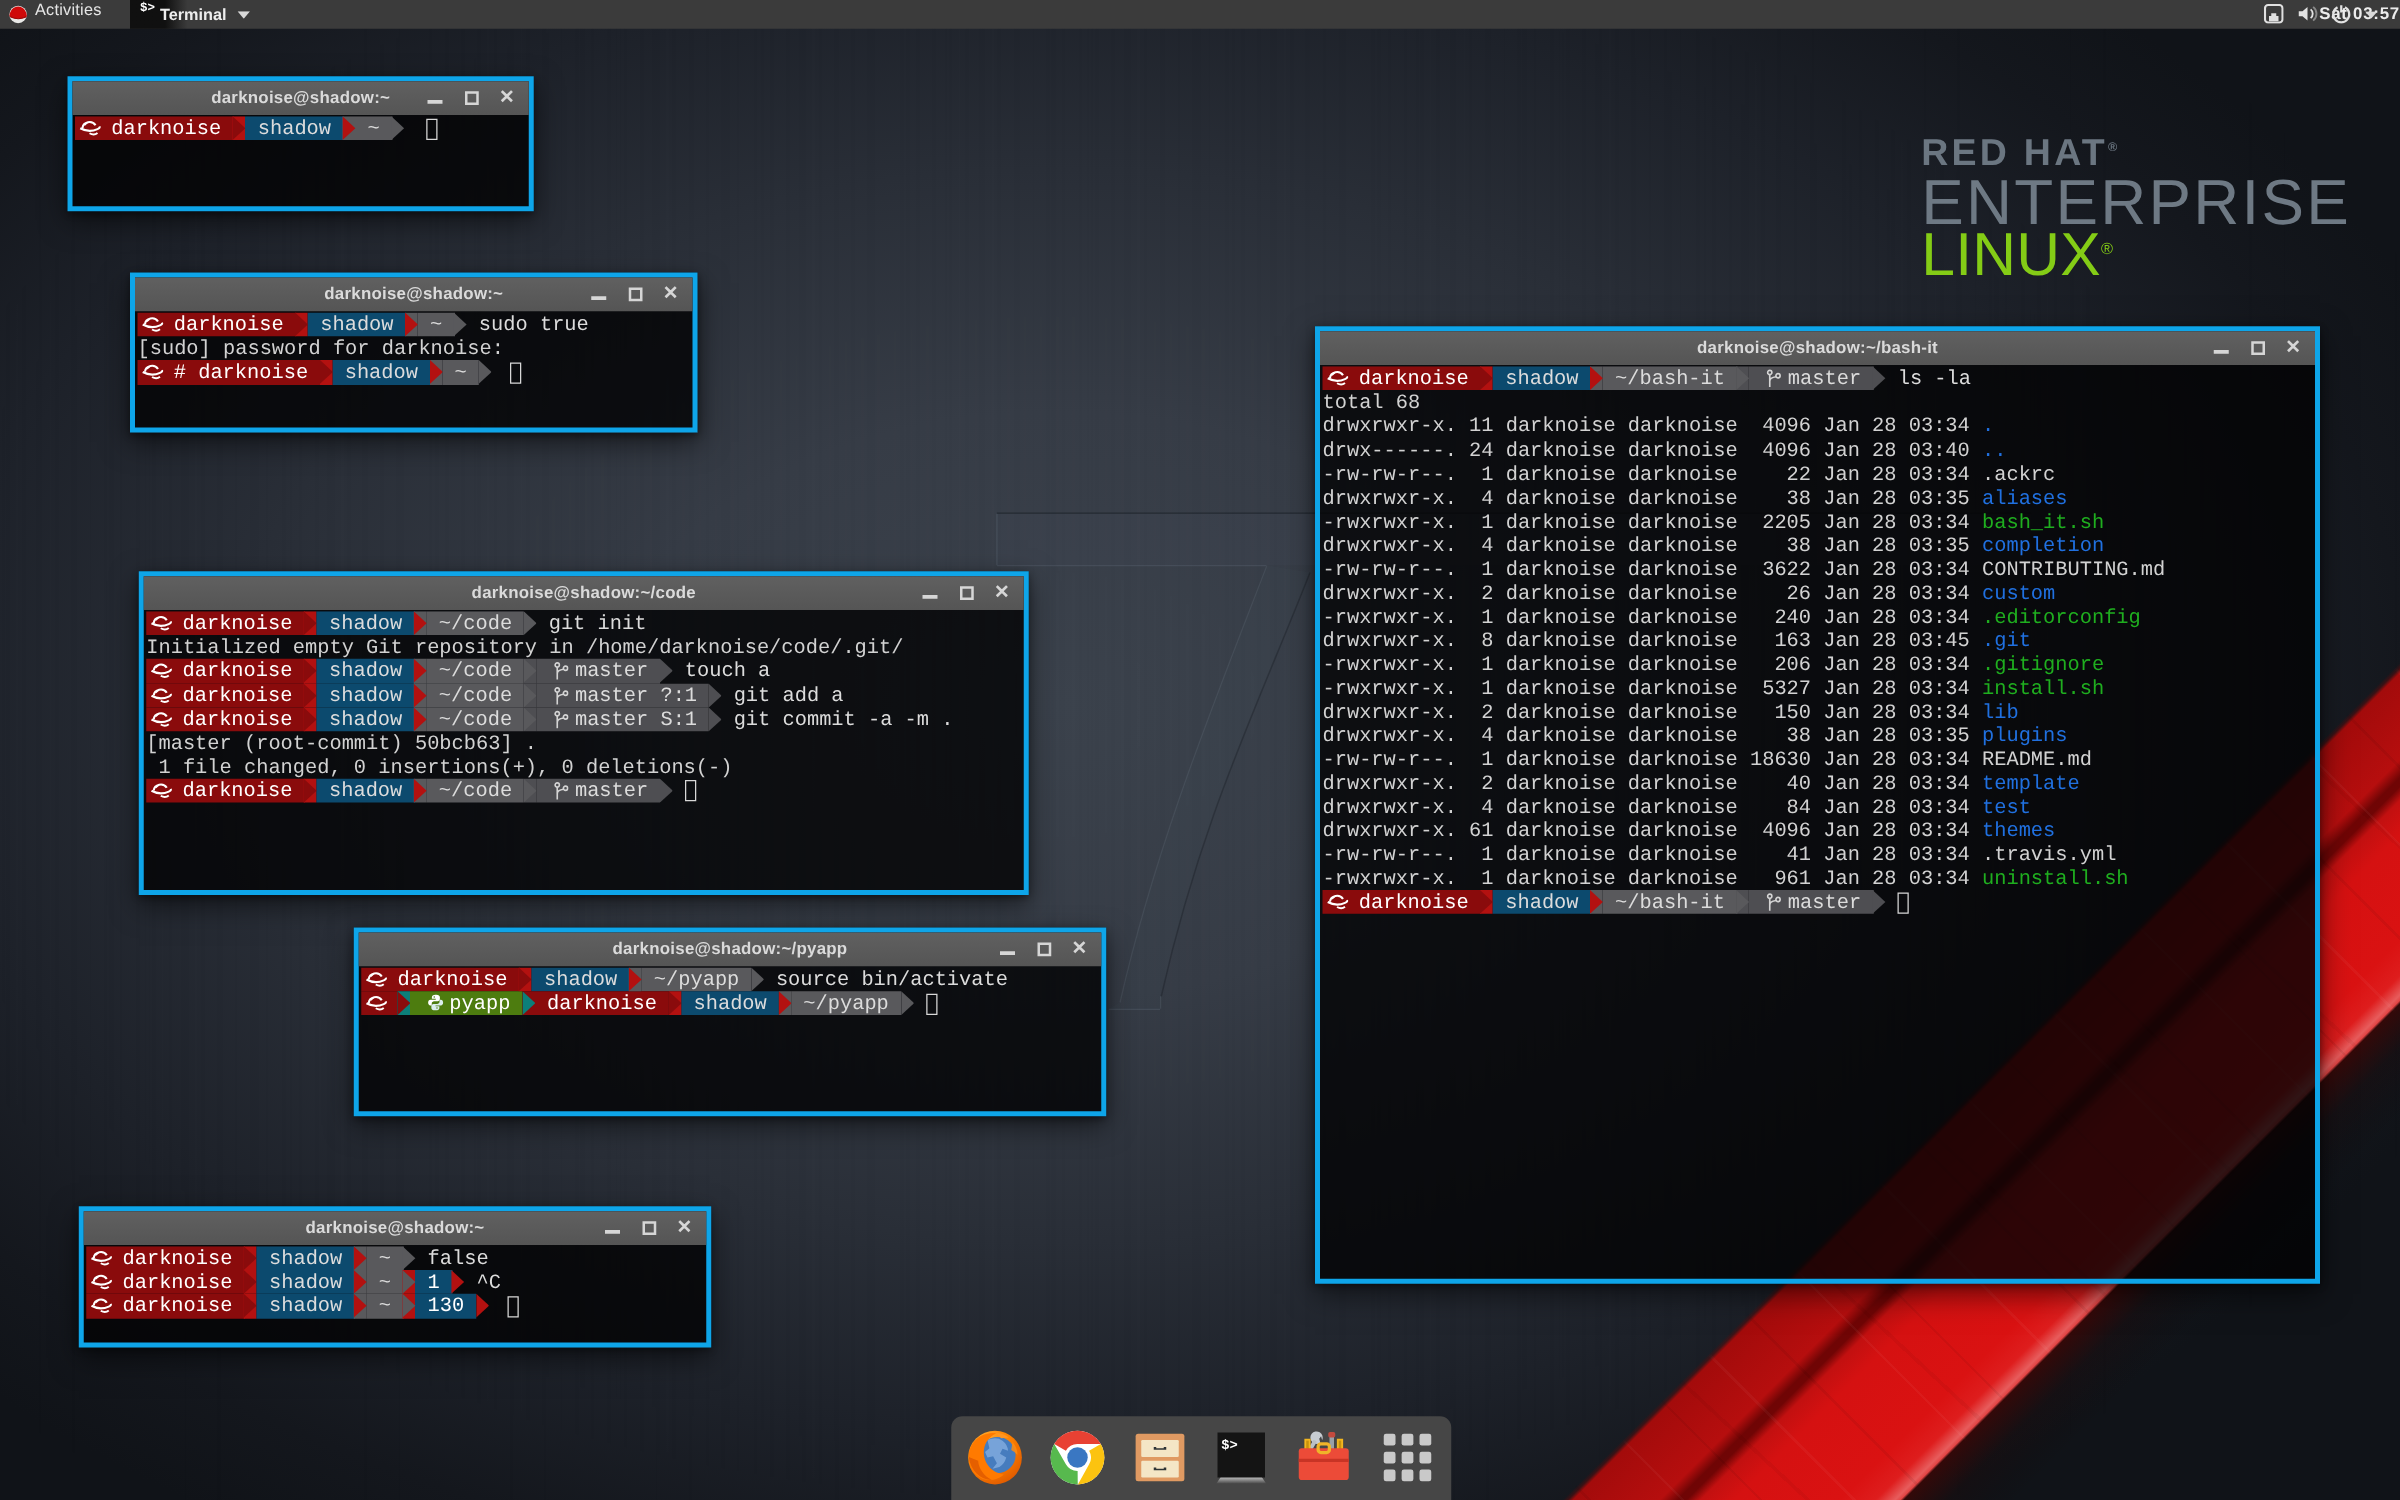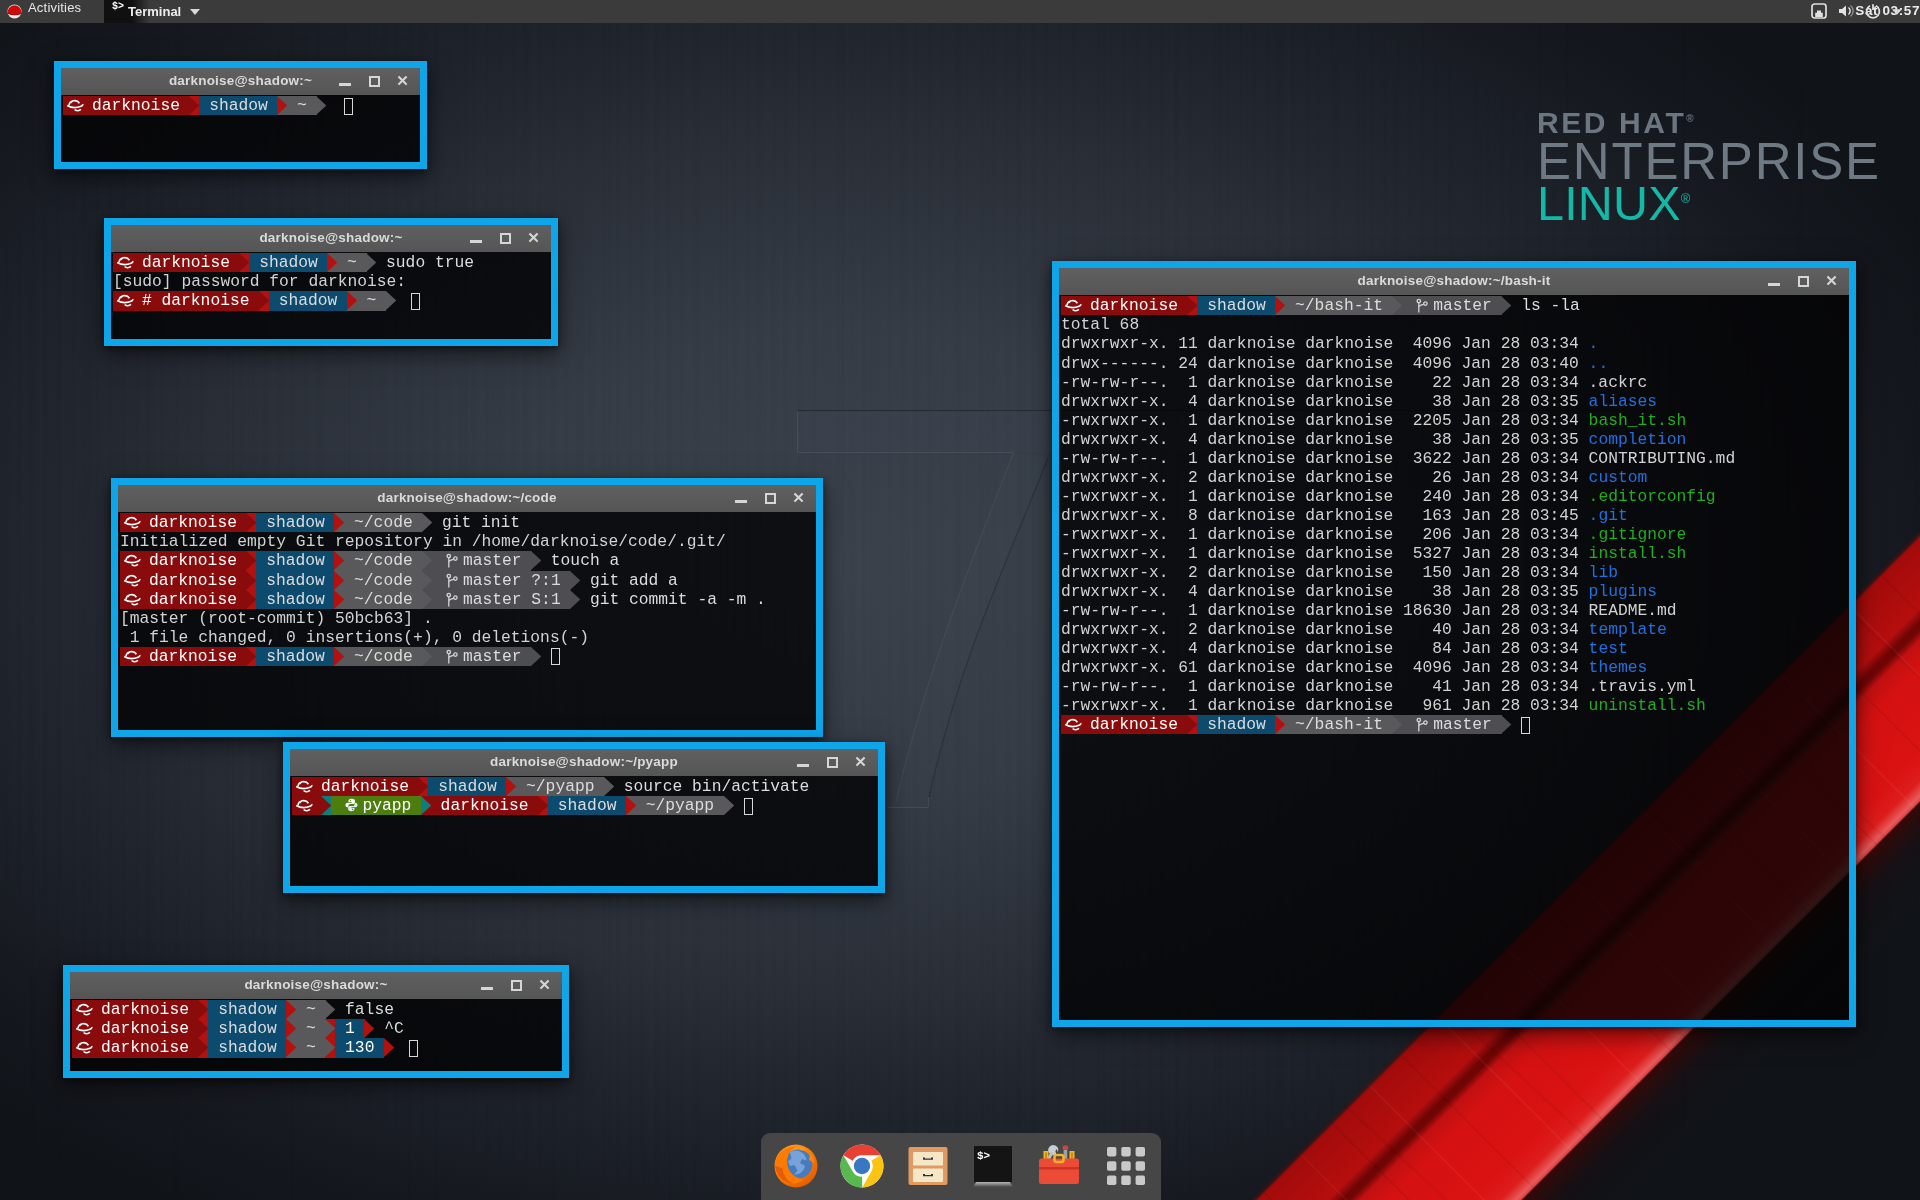--- a/index.html
+++ b/index.html
@@ -23,34 +23,34 @@
  repeating-linear-gradient(88deg, rgba(0,0,0,.04) 0 3px, rgba(0,0,0,0) 3px 141px);
  -webkit-mask:linear-gradient(180deg,transparent 200px,#000 210px,#000 392px,transparent 396px);
  mask:linear-gradient(180deg,transparent 200px,#000 210px,#000 392px,transparent 396px)}
 
 #seven{position:absolute;inset:0}
 
 #rhlogo{position:absolute;left:1537px;top:104px;color:#6b7681}
 #rh1{font-weight:bold;font-size:30px;letter-spacing:2.6px;line-height:30px;margin-top:0px}
 #rh1 sup{font-size:10px;letter-spacing:0}
 #rh2{font-size:51px;letter-spacing:1.8px;line-height:41px;margin-top:3px;color:#6e7984}
-#rh3{font-size:48.5px;letter-spacing:0.2px;line-height:42px;margin-top:-4px;color:#14b8a6}
+#rh3{font-size:48.5px;letter-spacing:0.2px;line-height:42px;margin-top:-4px;color:#84cc16}
 #rh3 sup{font-size:13px;letter-spacing:0}
 
 #panel{position:absolute;left:0;top:0;width:1920px;height:23px;background:#3b3b3b;color:#e6e6e6;font-size:13px;z-index:50}
 #panel .act{position:absolute;left:28px;top:0;font-weight:normal;letter-spacing:.2px}
 #rhat{position:absolute;left:7px;top:4px}
 #appmenu{position:absolute;left:104px;top:0;height:23px}
 #apptile{position:absolute;left:0;top:0;width:46px;height:23px;background:linear-gradient(90deg,rgba(10,10,10,.88) 0 28px,rgba(10,10,10,0) 46px)}
 #appmenu .t{position:absolute;left:24px;top:3.5px;font-weight:bold;color:#ededed}
 #appmenu svg{position:absolute;left:8px;top:0}
 #clock{position:absolute;left:0;right:0;top:3px;text-align:right;font-weight:bold;font-size:13.5px;letter-spacing:.6px;color:#ececec}
 #sysicons{position:absolute;right:8px;top:0;height:23px}
 
-.win{position:absolute;border:7px solid #0ea5e9;box-shadow:0 8px 22px rgba(0,0,0,.55),0 2px 6px rgba(0,0,0,.45);background:rgba(3,3,4,.8)}
+.win{position:absolute;border:4px solid #0ea5e9;box-shadow:0 8px 22px rgba(0,0,0,.55),0 2px 6px rgba(0,0,0,.45);background:rgba(3,3,4,.8)}
 .tb{height:27px;background:linear-gradient(#606060,#555555);position:relative;text-align:center;
  font-weight:bold;font-size:13.5px;color:#dadada;line-height:26px;letter-spacing:.2px}
 .tb .mn,.tb .mx,.tb .cl{position:absolute;top:0;height:26px;color:#d6d6d6}
 .mn{right:69px;width:12px;border-top:3px solid #d6d6d6;top:15px!important;height:0!important}
 .mx{right:40px;width:11px;height:11px!important;border:2px solid #d6d6d6;top:8px!important}
 .cl{right:11px;font-size:15px;font-weight:bold;line-height:25px}
 .tc{position:absolute;left:1px;right:1px;top:28px;bottom:1px;overflow:hidden;padding:0.4px 0 0 1px;
  font-family:"Liberation Mono",monospace;font-size:16.3px;line-height:19.05px;color:#d2d2d2;font-weight:normal}
 .ln{height:19.05px;display:flex;align-items:center;white-space:pre}
 .lo{height:19.05px;white-space:pre}
@@ -147,21 +147,21 @@
               <path d="M4.6,6.2 l2.2,-2" stroke="#fff" stroke-width="1.1"></path>
             </svg></i><b># darknoise</b> </span><x class="a a12"><svg viewBox="0 0 10 19" preserveAspectRatio="none">
             <path d="M0,0 L10,9.5 L0,19Z" fill="currentColor"></path>
           </svg></x><span class="s r2"> shadow </span><x class="a a23"><svg viewBox="0 0 10 19" preserveAspectRatio="none">
             <path d="M0,0 L10,9.5 L0,19Z" fill="currentColor"></path>
           </svg></x><span class="s gy"> ~ </span><x class="a a3x"><svg viewBox="0 0 10 19" preserveAspectRatio="none">
             <path d="M0,0 L10,9.5 L0,19Z" fill="currentColor"></path>
           </svg></x><i class="cur" style="margin-left:15px"></i></div>
  </div>
 </div>
-<div class="win" style="left:111px;top:478px;width:712px;height:259px">
+<div class="win" style="left:111px;top:457px;width:712px;height:259px">
  <div class="tb">darknoise@shadow:~/code<span class="mn"></span><span class="mx"></span><span class="cl">✕</span></div>
  <div class="tc">
   <div class="ln"><span class="s r1"><i class="h"><svg width="19" height="17" viewBox="0 0 19 17" fill="none">
               <path d="M3,8.4 A5.6,5.2 0 0 1 13.4,6.2" stroke="#fff" stroke-width="1.7"></path>
               <path d="M1.2,8.6 Q8,12.4 15,9.3 Q17.2,8.3 16.6,7.1" stroke="#fff" stroke-width="1.7"></path>
               <path d="M8.6,12.6 Q12.2,14.8 15,12.4" stroke="#fff" stroke-width="1.5"></path>
               <path d="M4.6,6.2 l2.2,-2" stroke="#fff" stroke-width="1.1"></path>
             </svg></i><b>darknoise</b> </span><x class="a a12"><svg viewBox="0 0 10 19" preserveAspectRatio="none">
             <path d="M0,0 L10,9.5 L0,19Z" fill="currentColor"></path>
           </svg></x><span class="s r2"> shadow </span><x class="a a23"><svg viewBox="0 0 10 19" preserveAspectRatio="none">

